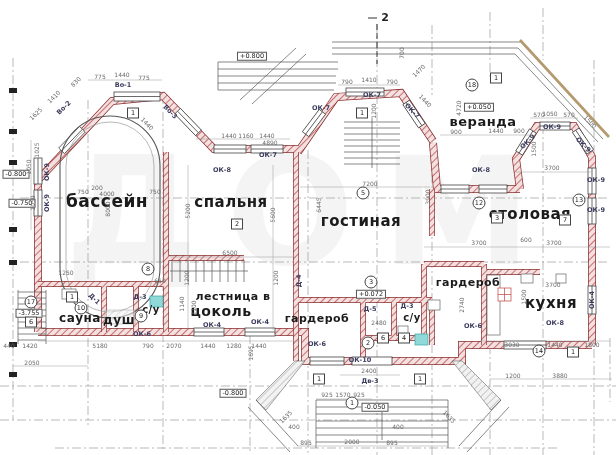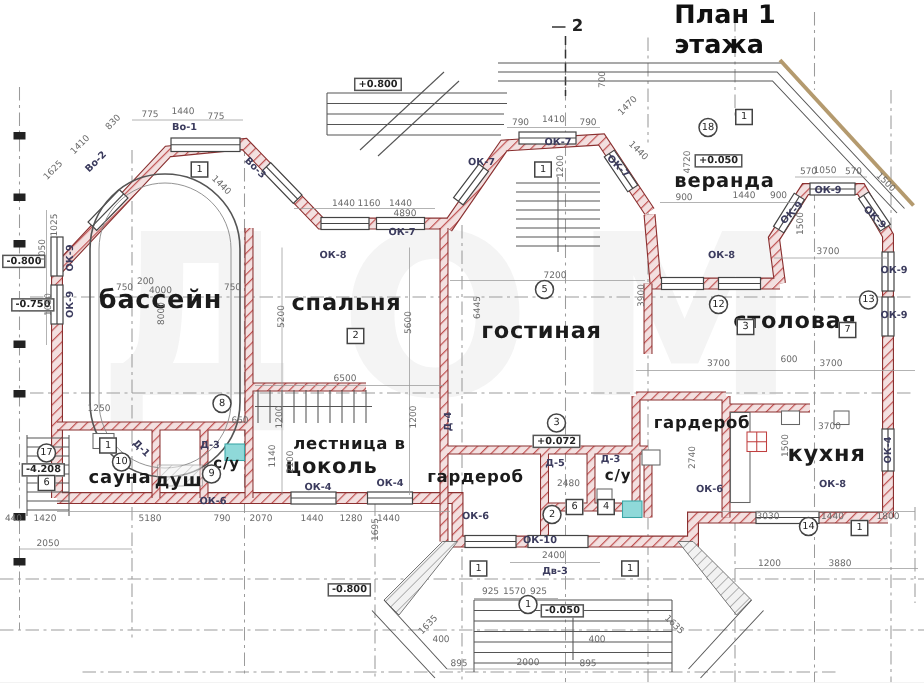--- a/index.html
+++ b/index.html
@@ -4,21 +4,21 @@
 <style>
   html,body{margin:0;padding:0;background:#e9e9e9;}
   #sheet{position:relative;width:616px;height:455px;background:#ffffff;overflow:hidden;
          font-family:"DejaVu Sans",sans-serif;}
   svg{position:absolute;left:0;top:0;}
   #labels{position:absolute;left:0;top:0;width:616px;height:455px;pointer-events:none;}
   .anno{position:absolute;transform:translate(-50%,-50%);white-space:nowrap;line-height:1;}
   .room-label{font-weight:bold;color:#1b1b1b;letter-spacing:.5px;}
   .dim{font-size:6px;color:#6a6a6a;}
   .opening{font-size:6.5px;font-weight:bold;color:#3c3c5e;}
-  .elev{font-size:6.5px;font-weight:bold;color:#222;border:0.8px solid #555;
+  .elev{font-size:6.5px;font-weight:normal;color:#222;border:0.8px solid #555;
         background:#fff;padding:0 2px;}
   .circ{width:11px;height:11px;border:0.9px solid #444;border-radius:50%;background:#fff;
         font-size:6.5px;color:#222;display:flex;align-items:center;justify-content:center;}
   .boxm{width:10px;height:9px;border:0.9px solid #444;background:#fff;
         font-size:6.5px;color:#222;display:flex;align-items:center;justify-content:center;}
   #title{position:absolute;left:505px;top:20px;transform:translate(-50%,-50%);
          font-size:17px;font-weight:bold;color:#111;}
   #sectmark{position:absolute;left:385px;top:17px;transform:translate(-50%,-50%);
             font-size:11px;font-weight:bold;color:#222;}
   #watermark{position:absolute;left:312px;top:212px;transform:translate(-50%,-50%);
@@ -290,42 +290,41 @@
       <rect x="9" y="88" width="8" height="5"></rect>
       <rect x="9" y="129" width="8" height="5"></rect>
       <rect x="9" y="160" width="8" height="5"></rect>
       <rect x="9" y="227" width="8" height="5"></rect>
       <rect x="9" y="260" width="8" height="5"></rect>
       <rect x="9" y="342" width="8" height="5"></rect>
       <rect x="9" y="372" width="8" height="5"></rect>
     </g>
   </svg>
 
-  <div id="title">План 1 этажа</div>
   <div id="sectmark">2</div>
 
   <div id="labels">
       <div class="anno room-label" style="left: 107px; top: 201px; font-size: 17px;">бассейн</div>
       <div class="anno room-label" style="left: 231px; top: 202px; font-size: 15px;">спальня</div>
       <div class="anno room-label" style="left: 361px; top: 221px; font-size: 15px;">гостиная</div>
       <div class="anno room-label" style="left: 530px; top: 214px; font-size: 15px;">столовая</div>
       <div class="anno room-label" style="left: 483px; top: 121px; font-size: 13px;">веранда</div>
       <div class="anno room-label" style="left: 551px; top: 303px; font-size: 15px;">кухня</div>
       <div class="anno room-label" style="left: 80px; top: 318px; font-size: 12px;">сауна</div>
       <div class="anno room-label" style="left: 119px; top: 320px; font-size: 12px;">душ</div>
       <div class="anno room-label" style="left: 151px; top: 310px; font-size: 10px;">с/у</div>
       <div class="anno room-label" style="left: 412px; top: 318px; font-size: 10px;">с/у</div>
       <div class="anno room-label" style="left: 233px; top: 296px; font-size: 11px;">лестница в</div>
       <div class="anno room-label" style="left: 221px; top: 311px; font-size: 14px;">цоколь</div>
       <div class="anno room-label" style="left: 317px; top: 318px; font-size: 11px;">гардероб</div>
       <div class="anno room-label" style="left: 468px; top: 282px; font-size: 11px;">гардероб</div>
       <div class="anno elev" style="left: 252px; top: 56px;">+0.800</div>
       <div class="anno elev" style="left: 16px; top: 174px;">-0.800</div>
       <div class="anno elev" style="left: 22px; top: 203px;">-0.750</div>
-      <div class="anno elev" style="left: 29px; top: 313px;">-4.208</div>
+      <div class="anno elev" style="left: 29px; top: 313px;">-3.755</div>
       <div class="anno elev" style="left: 479px; top: 107px;">+0.050</div>
       <div class="anno elev" style="left: 371px; top: 294px;">+0.072</div>
       <div class="anno elev" style="left: 375px; top: 407px;">-0.050</div>
       <div class="anno elev" style="left: 233px; top: 393px;">-0.800</div>
       <div class="anno opening" style="left: 123px; top: 85px;">Во-1</div>
       <div class="anno opening" style="left: 64px; top: 108px; transform: translate(-50%, -50%) rotate(-45deg);">Во-2</div>
       <div class="anno opening" style="left: 170px; top: 112px; transform: translate(-50%, -50%) rotate(45deg);">Во-3</div>
       <div class="anno opening" style="left: 47px; top: 172px; transform: translate(-50%, -50%) rotate(-90deg);">ОК-9</div>
       <div class="anno opening" style="left: 47px; top: 203px; transform: translate(-50%, -50%) rotate(-90deg);">ОК-9</div>
       <div class="anno opening" style="left: 222px; top: 170px;">ОК-8</div>

